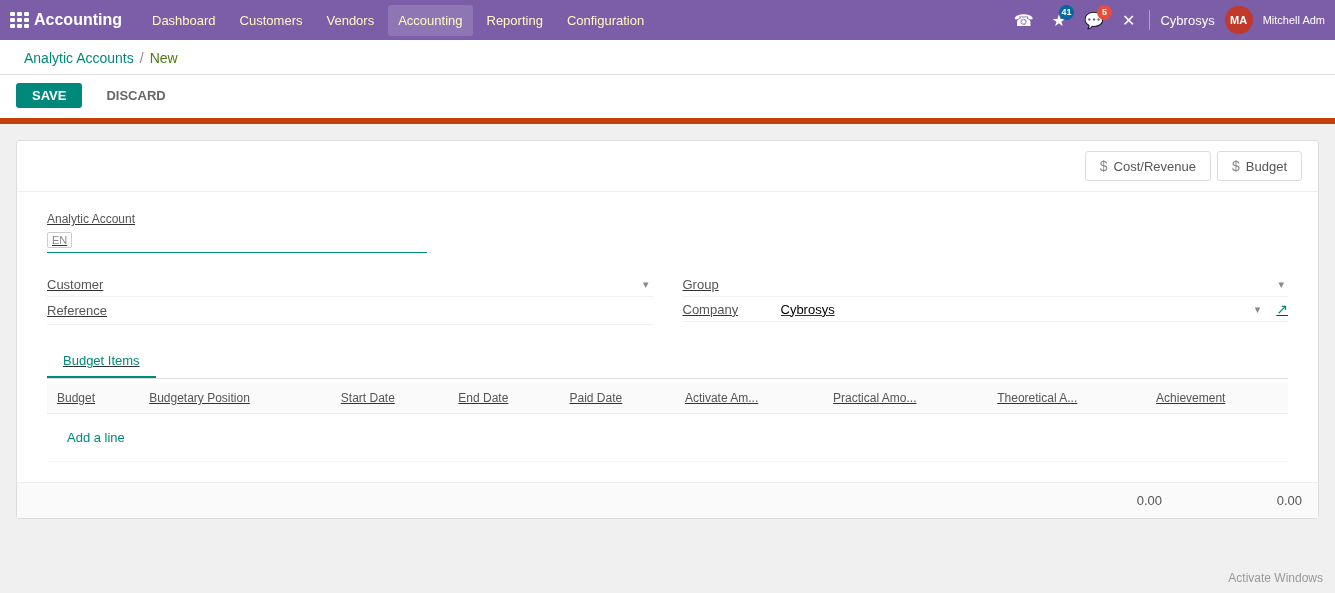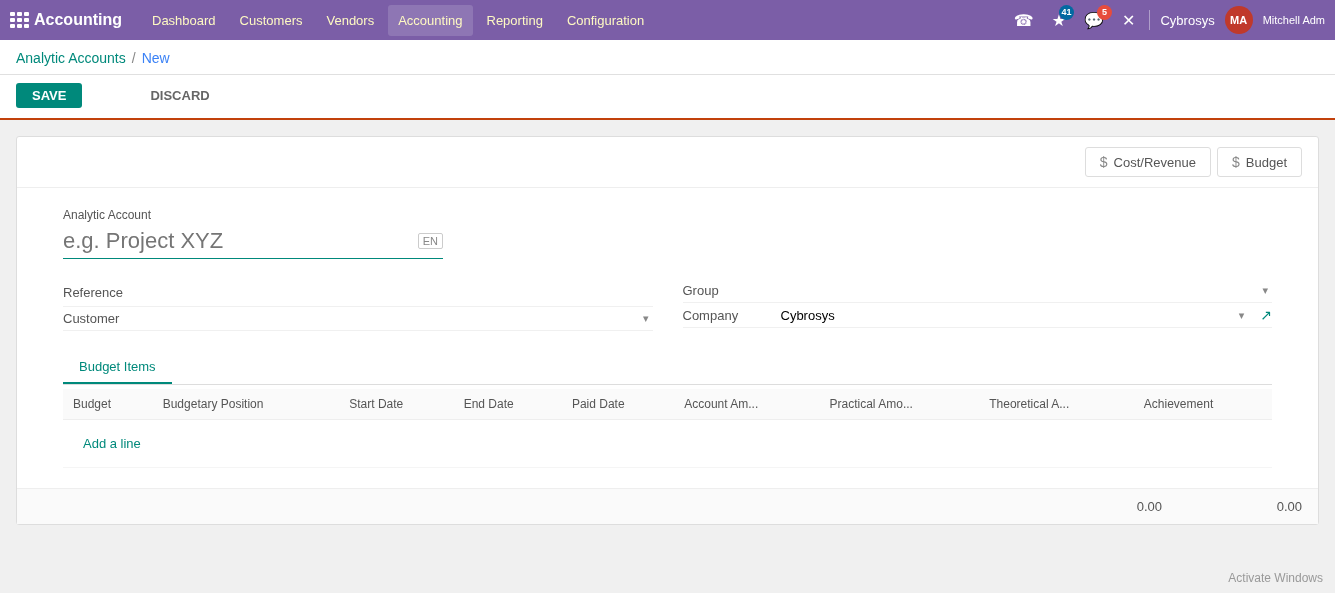--- a/index.html
+++ b/index.html
@@ -107,72 +107,71 @@
       color: white;
     }
     .user-name {
       font-size: 11px;
       color: white;
     }
 
     
     .breadcrumb-bar {
       background: white;
-      padding: 10px 16px 0 16px;
+      padding: 10px 16px 0 24px;
       display: flex;
       align-items: center;
       border-bottom: 1px solid #e0e0e0;
     }
     .breadcrumb {
       display: flex;
       align-items: center;
       gap: 6px;
       font-size: 14px;
       padding-bottom: 8px;
     }
     .breadcrumb-link {
       color: #00897b;
       text-decoration: none;
       cursor: pointer;
     }
     .breadcrumb-sep {
       color: #888;
     }
     .breadcrumb-current {
-      color: #3b82f6;
+      color: #4d7c0f;
     }
 
     
     .action-bar {
       background: white;
       padding: 8px 16px 10px 16px;
       display: flex;
-      gap: 24px;
-      border-bottom: 2px solid #c2410c;
+      gap: 16px;
+      border-bottom: 6px solid #c2410c;
     }
     .btn-save {
       background: #00897b;
       color: white;
       border: none;
       padding: 5px 16px;
       border-radius: 3px;
       font-size: 13px;
       font-weight: bold;
       cursor: pointer;
       text-transform: uppercase;
     }
     .btn-discard {
       background: none;
       border: none;
       color: #666;
       font-size: 13px;
       cursor: pointer;
       padding: 5px 8px;
       font-weight: bold;
-      margin-left: 36px;
     }
 
     
     .main-content {
       padding: 16px;
     }
     .form-card {
       background: white;
       border: 1px solid #ddd;
       border-radius: 3px;
@@ -198,21 +197,22 @@
       border-radius: 3px;
       margin-left: 6px;
     }
     .stat-btn .dollar {
       color: #888;
       font-size: 14px;
     }
 
     
     .form-body {
-      padding: 20px 46px;
+      padding: 20px 30px;
+      text-decoration: underline;
     }
     .analytic-account-label {
       font-size: 12px;
       color: #555;
       margin-bottom: 6px;
     }
     .name-row {
       display: flex;
       align-items: center;
       gap: 10px;
@@ -432,38 +432,37 @@
       </button>
       <button class="stat-btn">
         <span class="dollar">$</span>
         <span>Budget</span>
       </button>
     </div>
 
     <div class="form-body">
       <div class="analytic-account-label">Analytic Account</div>
       <div class="name-row">
-        <input class="name-input" type="text" placeholder="e.g. Project XYZ" style="">
         <span class="lang-badge">EN</span>
       </div>
 
       <div class="fields-grid">
 
         <div>
-          <div class="field-row">
-            <span class="field-label">Reference</span>
-            <input class="field-input" type="text" value="" style="">
-          </div>
           <div class="field-row">
             <span class="field-label">Customer</span>
             <div class="field-select-wrapper">
               <select class="field-select">
                 <option value=""></option>
               </select>
             </div>
+          </div>
+          <div class="field-row">
+            <span class="field-label">Reference</span>
+            <input class="field-input" type="text" value="" style="">
           </div>
         </div>
 
         <div>
           <div class="field-row">
             <span class="field-label">Group</span>
             <div class="field-select-wrapper">
               <select class="field-select">
                 <option value=""></option>
               </select>
@@ -486,21 +485,21 @@
       </div>
 
       <table class="budget-table">
         <thead>
           <tr>
             <th>Budget</th>
             <th>Budgetary Position</th>
             <th>Start Date</th>
             <th>End Date</th>
             <th>Paid Date</th>
-            <th>Account Am...</th>
+            <th>Activate Am...</th>
             <th>Practical Amo...</th>
             <th>Theoretical A...</th>
             <th>Achievement</th>
           </tr>
         </thead>
         <tbody id="budget-tbody">
           <tr>
             <td colspan="9">
               <span class="add-line">Add a line</span>
             </td>

